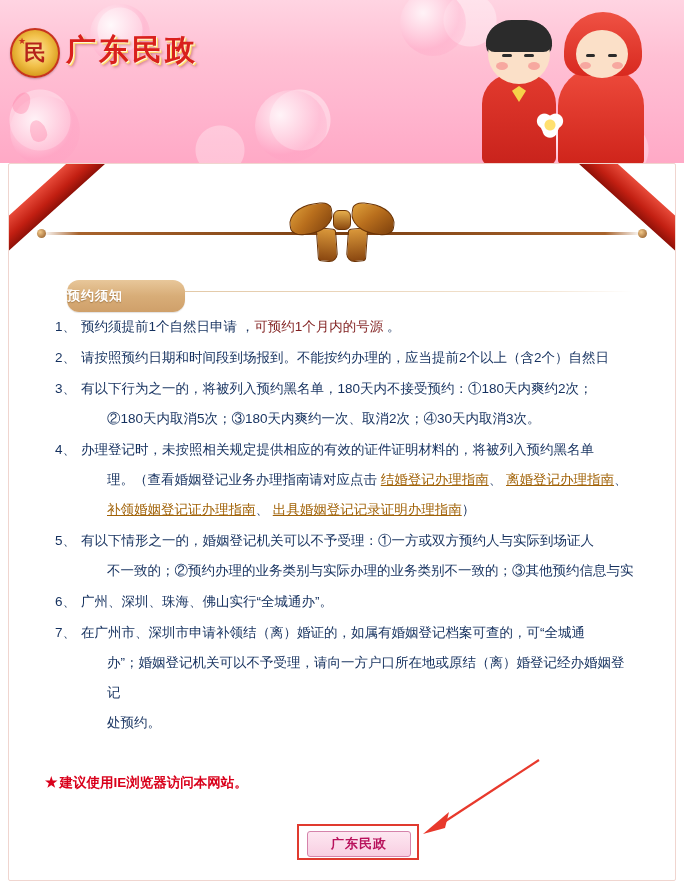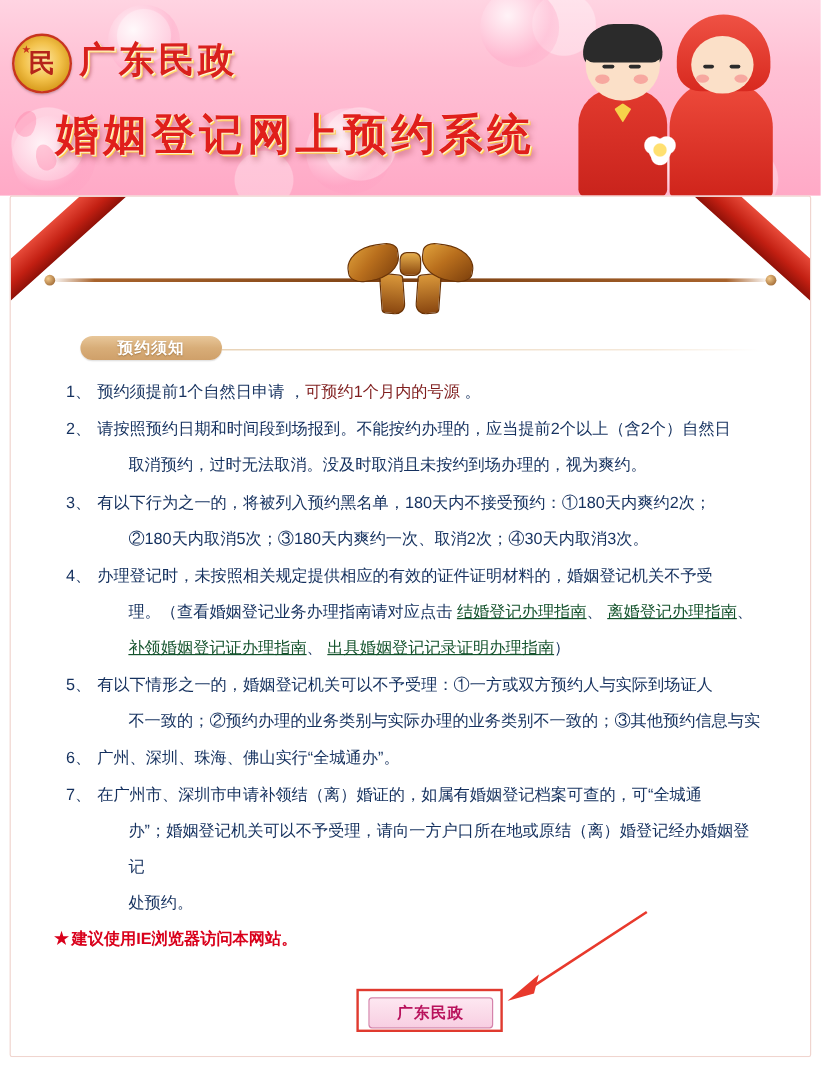--- a/index.html
+++ b/index.html
@@ -248,24 +248,24 @@
     background: linear-gradient(180deg,#d9973a,#8a4710);
     border: 1px solid #6b3406;
   }
   .bow-tail.l { left: 30px; transform: skewX(10deg) rotate(6deg); border-radius: 3px 3px 10px 3px; }
   .bow-tail.r { right: 30px; transform: skewX(-10deg) rotate(-6deg); border-radius: 3px 3px 3px 10px; }
 
   
   .section-head {
     position: absolute;
     left: 58px; top: 116px;
-    width: 118px; height: 20px;
+    width: 118px; height: 32px;
     background: linear-gradient(180deg,#e8c79a 0%, #d8ad78 50%, #cfa06a 100%);
     border-radius: 12px;
-    display: flex; align-items: center; justify-content: center;
+    display: flex; align-items: center; 
     box-shadow: 0 1px 1px rgba(0,0,0,0.12);
   }
   .section-head-text {
     color: #ffffff;
     font-size: 13px;
     font-weight: bold;
     letter-spacing: 1px;
     text-shadow: 0 1px 1px rgba(120,80,30,0.5);
   }
   .section-line {
@@ -295,21 +295,21 @@
     width: 26px;
     color: #14305e;
   }
   .notice-body {
     flex: 1 1 auto;
   }
   .notice-line { display: block; }
   .indent { padding-left: 26px; }
   .hl-red { color: #7f1d1d; }
   .lnk {
-    color: #14532d;
+    color: #a16207;
     text-decoration: underline;
     cursor: pointer;
   }
 
   .tip {
     position: absolute;
     left: 36px; top: 610px;
     font-size: 13.5px;
     color: #d9001b;
     font-weight: bold;
@@ -366,21 +366,20 @@
     <div class="rose" style="left:540px;top:118px;width:58px;height:58px;"></div>
     <div class="petal" style="left:14px;top:92px;"></div>
     <div class="petal" style="left:30px;top:120px;transform:rotate(-20deg);"></div>
 
     <div class="logo">
       <span class="logo-star">★</span>
       <span class="logo-inner">民</span>
     </div>
 
     <div class="title-main">广东民政</div>
-    <div class="title-sub">婚姻登记网上预约系统</div>
 
     <div class="couple">
       <div class="c-groom-body"></div>
       <div class="c-groom-hair"></div>
       <div class="c-groom-head"></div>
       <div class="c-groom-hair" style="top:14px;height:30px;"></div>
       <div class="c-groom-eye l"></div>
       <div class="c-groom-eye r"></div>
       <div class="c-groom-cheek l"></div>
       <div class="c-groom-cheek r"></div>
@@ -429,36 +428,35 @@
         <span class="notice-num">1、</span>
         <span class="notice-body">
           <span>预约须提前1个自然日申请 ，</span><span class="hl-red">可预约1个月内的号源</span><span> 。</span>
         </span>
       </div>
 
       <div class="notice-item">
         <span class="notice-num">2、</span>
         <span class="notice-body">
           <span class="notice-line">请按照预约日期和时间段到场报到。不能按约办理的，应当提前2个以上（含2个）自然日</span>
-          <span class="notice-line indent">取消预约，过时无法取消。没及时取消且未按约到场办理的，视为爽约。</span>
         </span>
       </div>
 
       <div class="notice-item">
         <span class="notice-num">3、</span>
         <span class="notice-body">
           <span class="notice-line">有以下行为之一的，将被列入预约黑名单，180天内不接受预约：①180天内爽约2次；</span>
           <span class="notice-line indent">②180天内取消5次；③180天内爽约一次、取消2次；④30天内取消3次。</span>
         </span>
       </div>
 
       <div class="notice-item">
         <span class="notice-num">4、</span>
         <span class="notice-body">
-          <span class="notice-line">办理登记时，未按照相关规定提供相应的有效的证件证明材料的，婚姻登记机关不予受</span>
+          <span class="notice-line">办理登记时，未按照相关规定提供相应的有效的证件证明材料的，将被列入预约黑名单</span>
           <span class="notice-line indent"><span>理。（查看婚姻登记业务办理指南请对应点击</span> <a class="lnk">结婚登记办理指南</a>、 <a class="lnk">离婚登记办理指南</a>、</span>
           <span class="notice-line indent"><a class="lnk">补领婚姻登记证办理指南</a>、 <a class="lnk">出具婚姻登记记录证明办理指南</a>）</span>
         </span>
       </div>
 
       <div class="notice-item">
         <span class="notice-num">5、</span>
         <span class="notice-body">
           <span class="notice-line">有以下情形之一的，婚姻登记机关可以不予受理：①一方或双方预约人与实际到场证人</span>
           <span class="notice-line indent">不一致的；②预约办理的业务类别与实际办理的业务类别不一致的；③其他预约信息与实</span>

